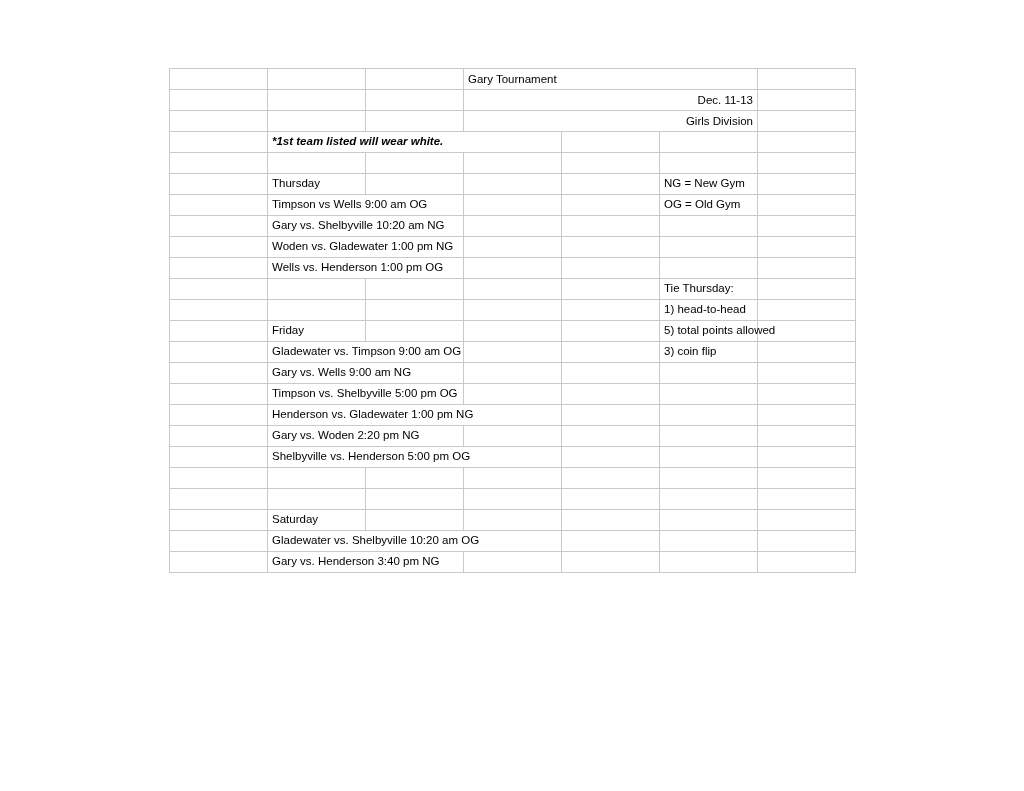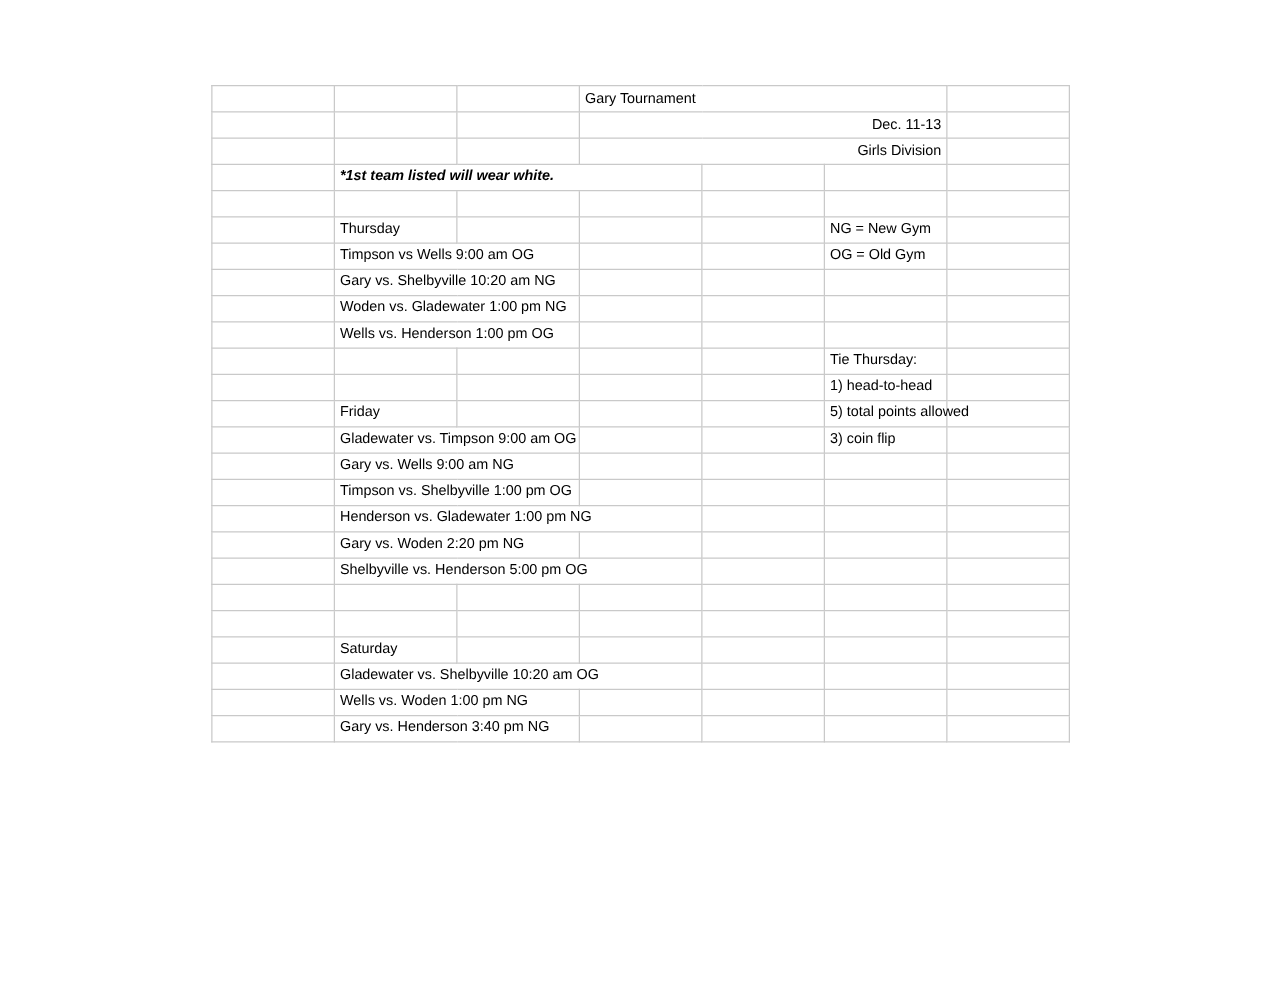--- a/index.html
+++ b/index.html
@@ -260,21 +260,21 @@
           </td>
         <td></td>
         <td></td>
         <td></td>
         <td></td>
       </tr>
 
       <tr>
         <td></td>
         <td class="game spill" colspan="2">
-            <span>Timpson vs. Shelbyville   1:00 pm  OG</span>
+            <span>Timpson vs. Shelbyville   5:00 pm  OG</span>
           </td>
         <td></td>
         <td></td>
         <td></td>
         <td></td>
       </tr>
 
       <tr>
         <td></td>
         <td class="game spill" colspan="3">
@@ -342,30 +342,20 @@
       <tr>
         <td></td>
         <td class="game spill" colspan="3">
             <span>Gladewater vs. Shelbyville  10:20 am  OG</span>
           </td>
         <td></td>
         <td></td>
         <td></td>
       </tr>
 
-      <tr>
-        <td></td>
-        <td class="game spill" colspan="2">
-            <span>Wells vs. Woden   1:00 pm  NG</span>
-          </td>
-        <td></td>
-        <td></td>
-        <td></td>
-        <td></td>
-      </tr>
 
       <tr>
         <td></td>
         <td class="game spill" colspan="2">
             <span>Gary vs. Henderson   3:40 pm  NG</span>
           </td>
         <td></td>
         <td></td>
         <td></td>
         <td></td>

